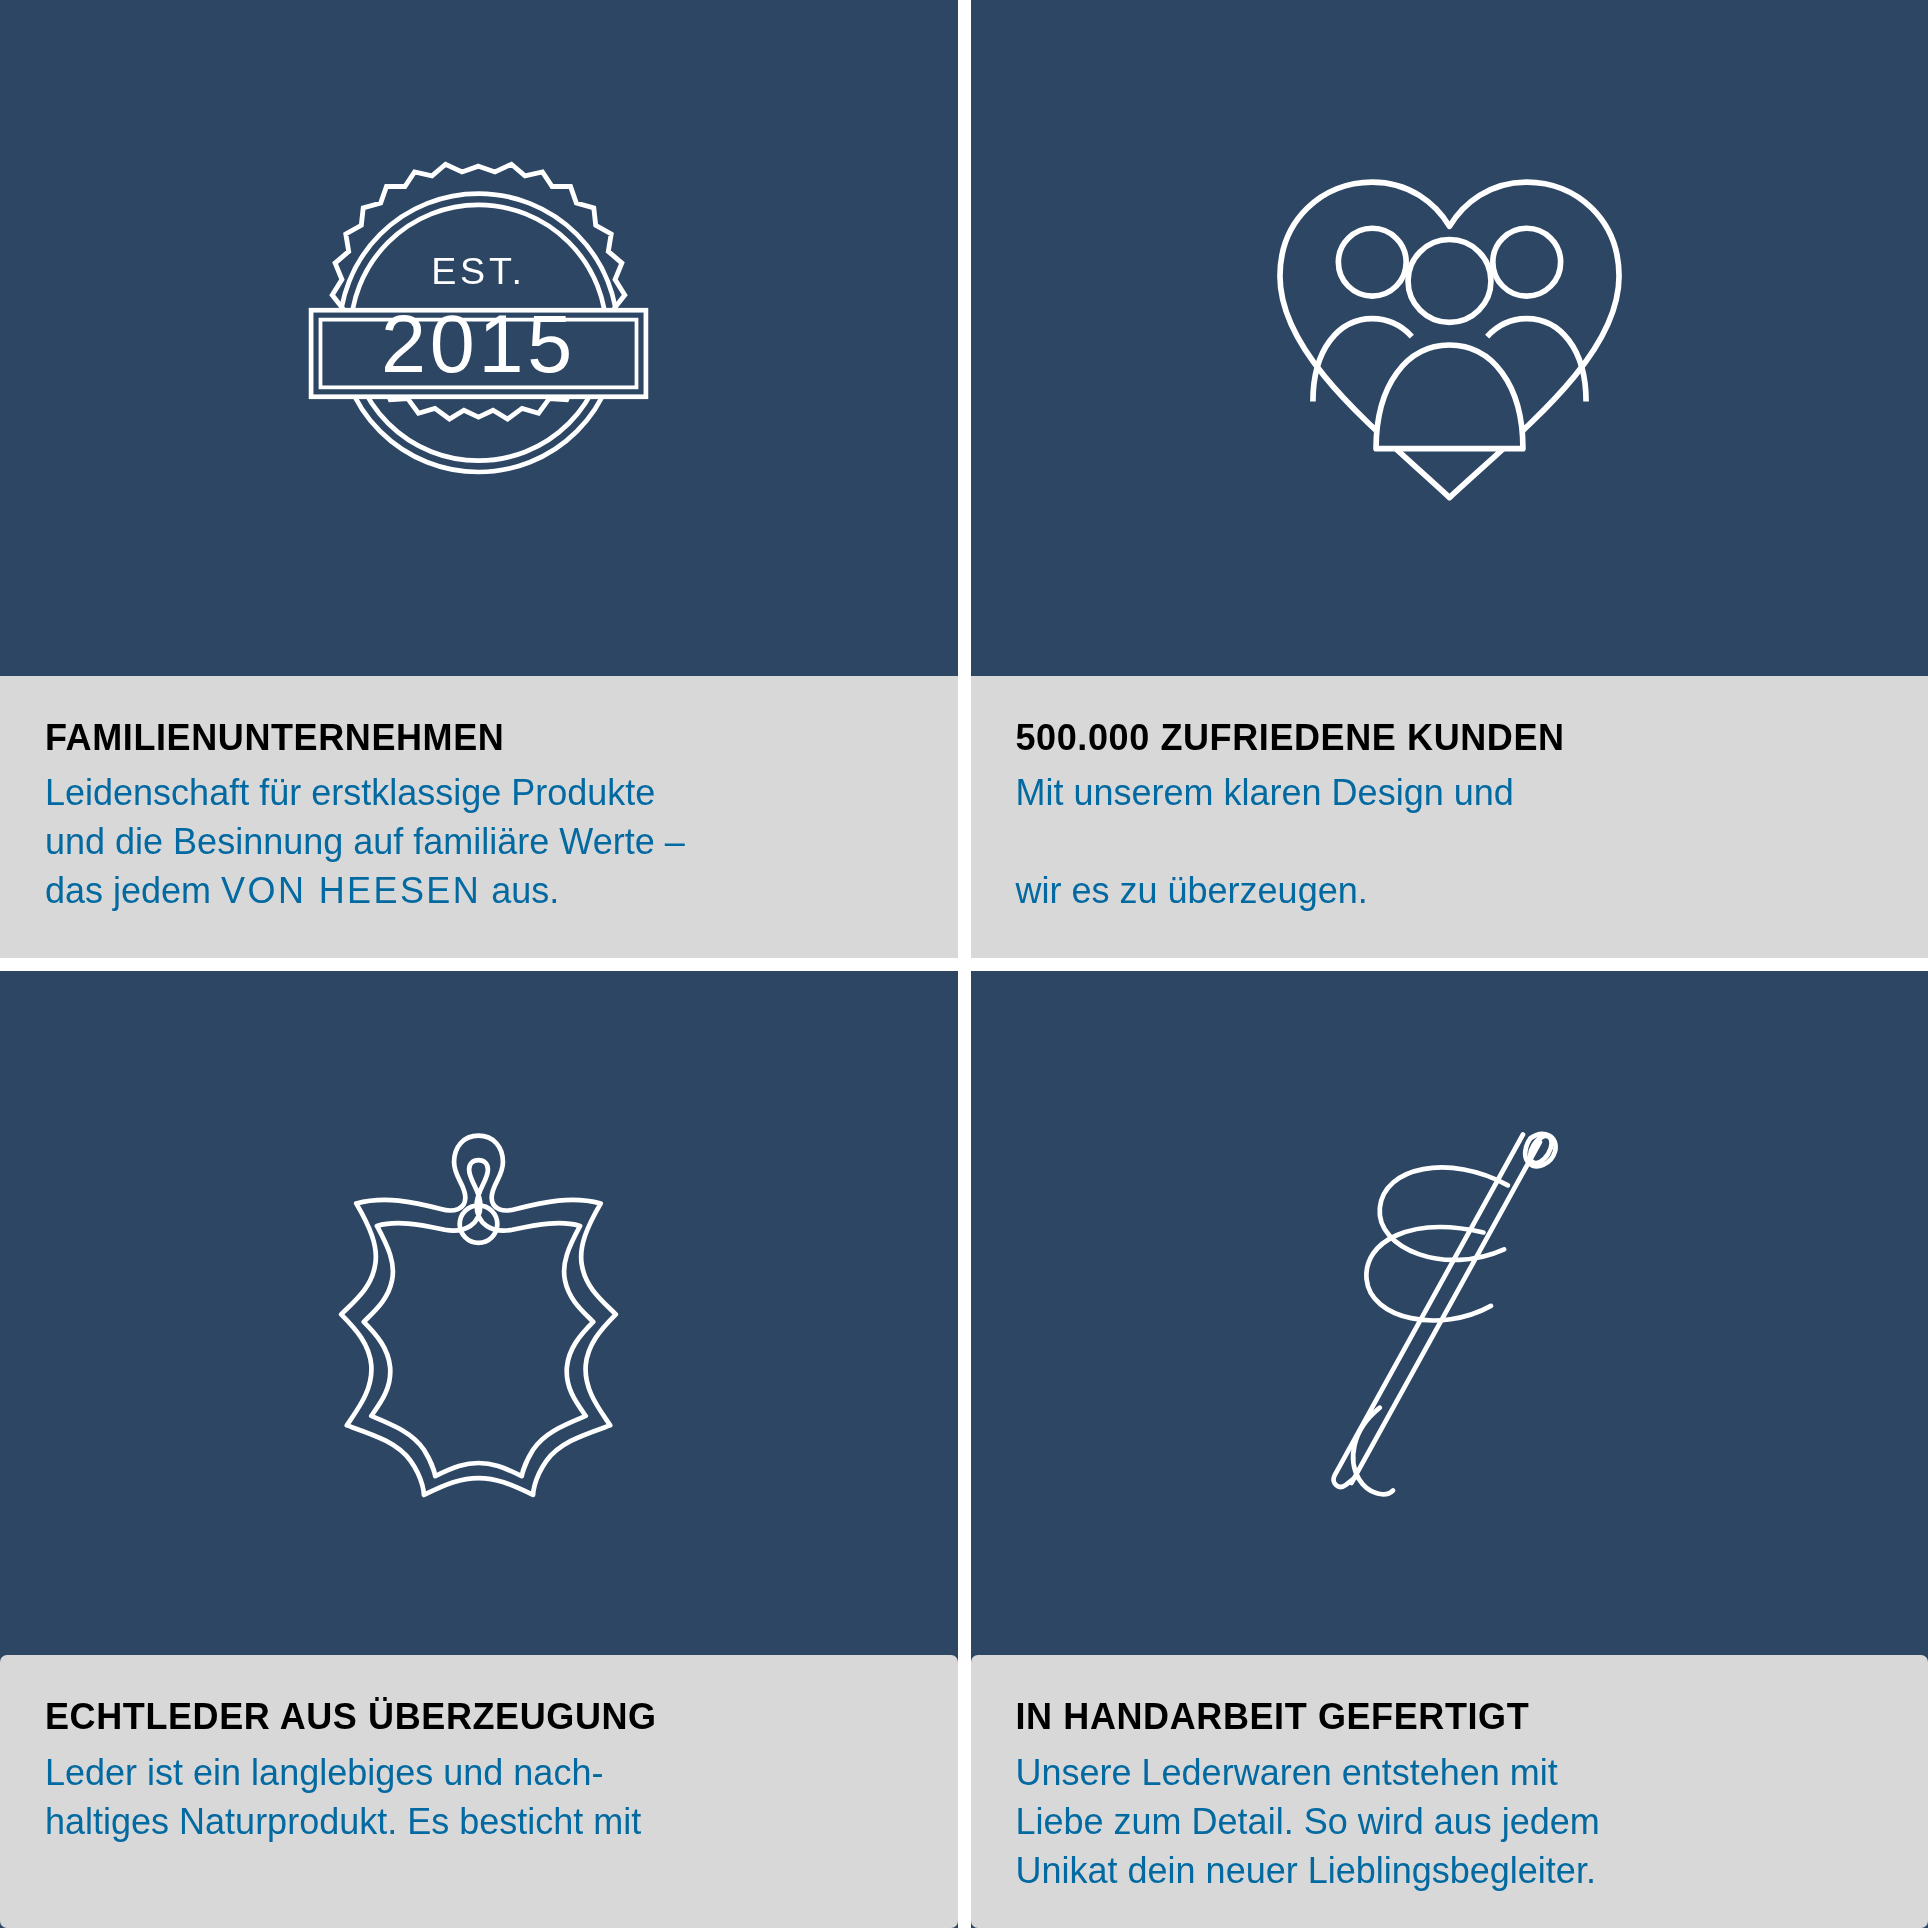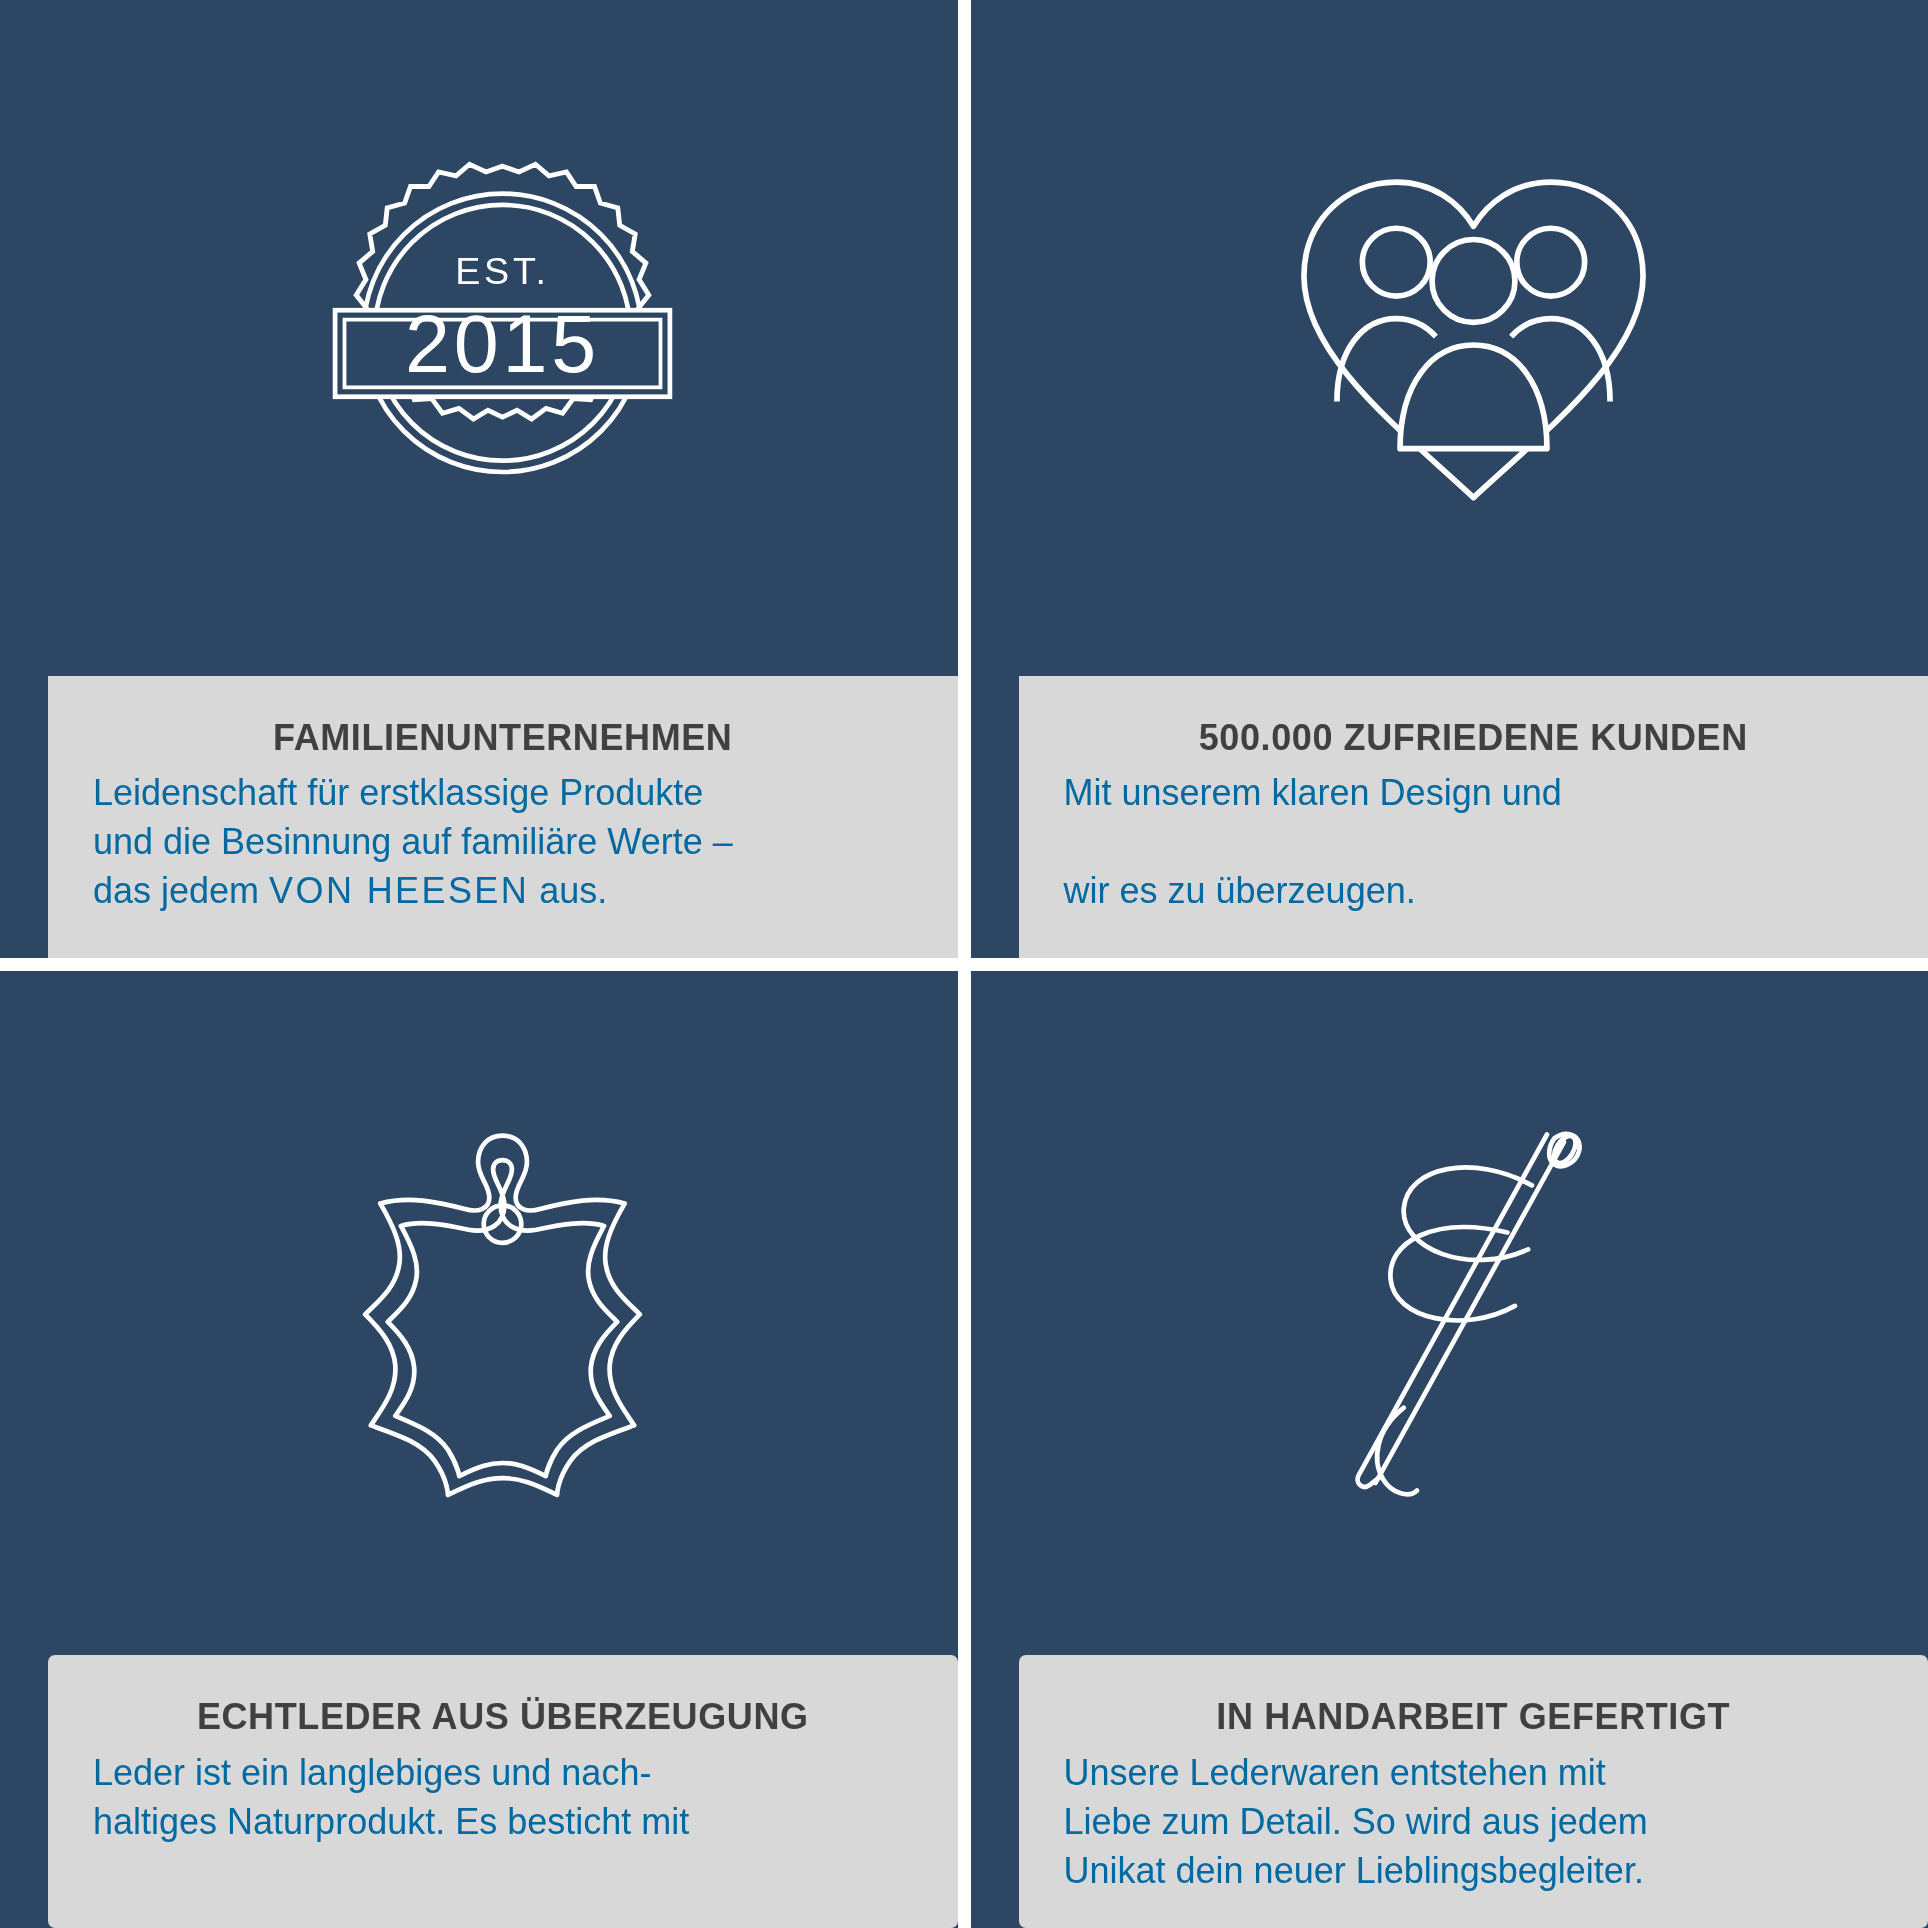--- a/index.html
+++ b/index.html
@@ -23,21 +23,20 @@
     gap: 13px;
     background: #ffffff;
     box-sizing: border-box;
   }
 
   .card {
     display: flex;
     flex-direction: column;
     background: #2d4663;
     overflow: hidden;
-    padding-left: 48px;
   }
 
   .icon-area {
     flex: 1 1 auto;
     display: flex;
     align-items: center;
     justify-content: center;
     background: #2d4663;
     min-height: 0;
   }
@@ -60,22 +59,21 @@
     height: 273px;
     border-radius: 7px;
   }
 
   .card-title {
     font-size: 36px;
     font-weight: bold;
     letter-spacing: 0.6px;
     margin: 0 0 11.3px 0;
     line-height: 1.15;
-    color: #404040;
-    text-align: center;
+    color: #000000;
   }
 
   .card-body {
     font-size: 36px;
     line-height: 1.36;
     margin: 0;
     color: #0369a1;
     font-weight: 400;
   }
 

